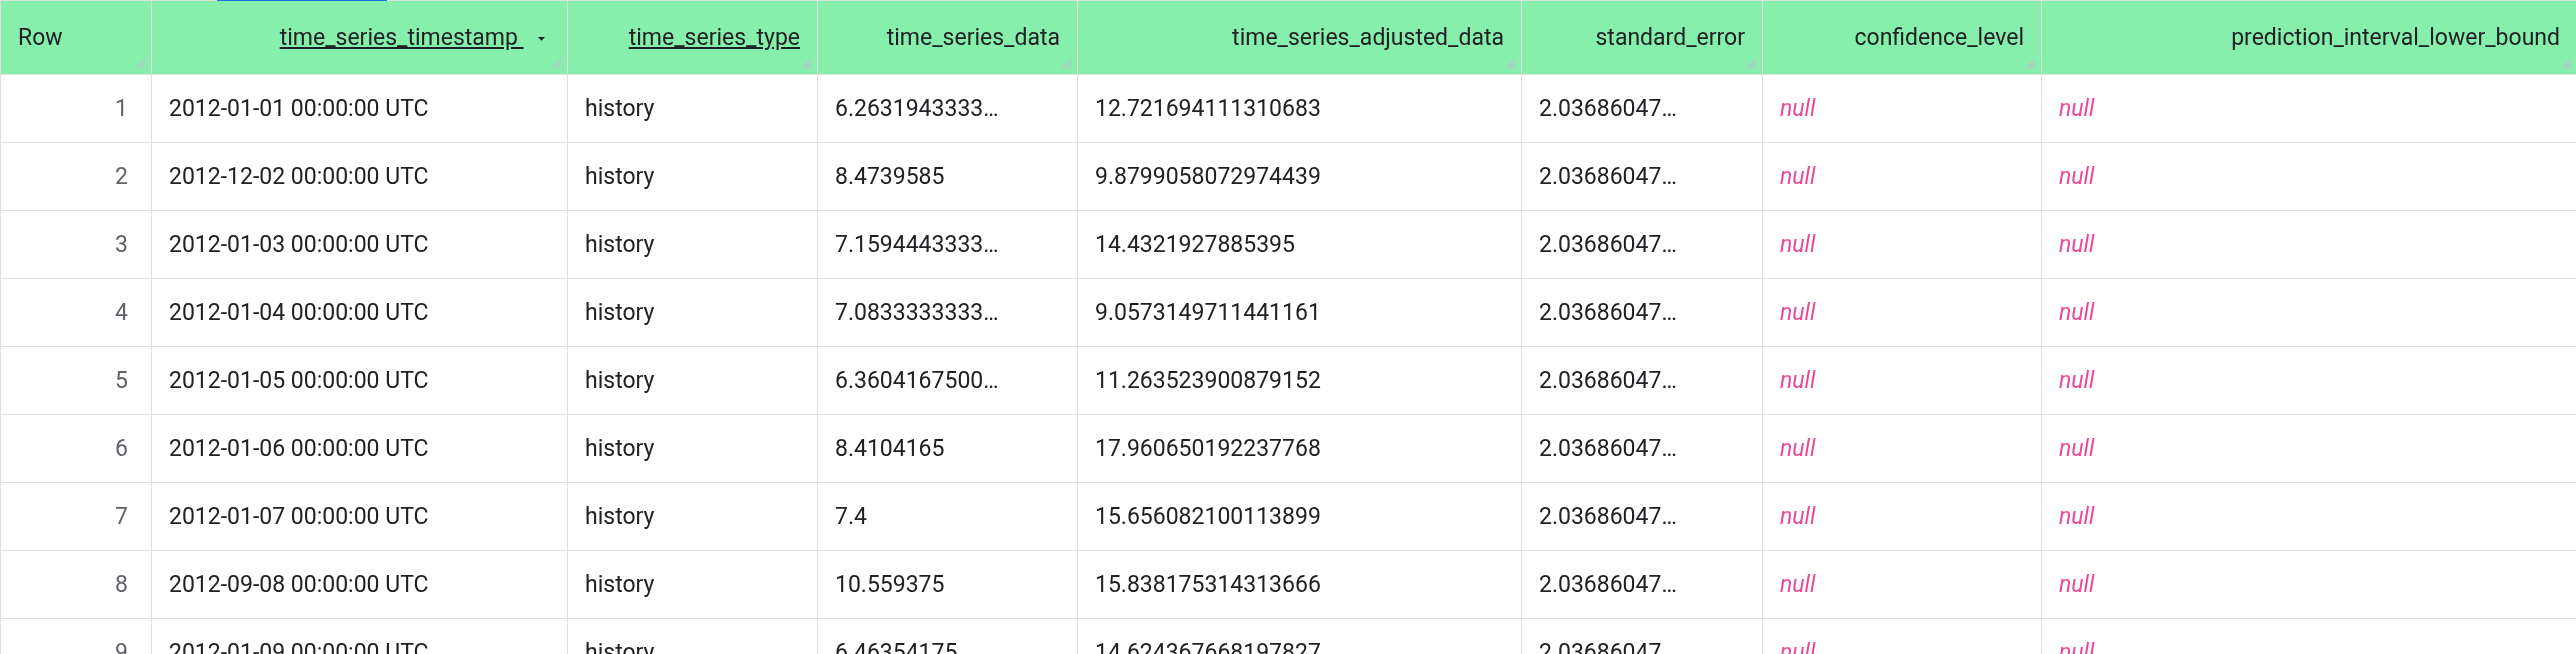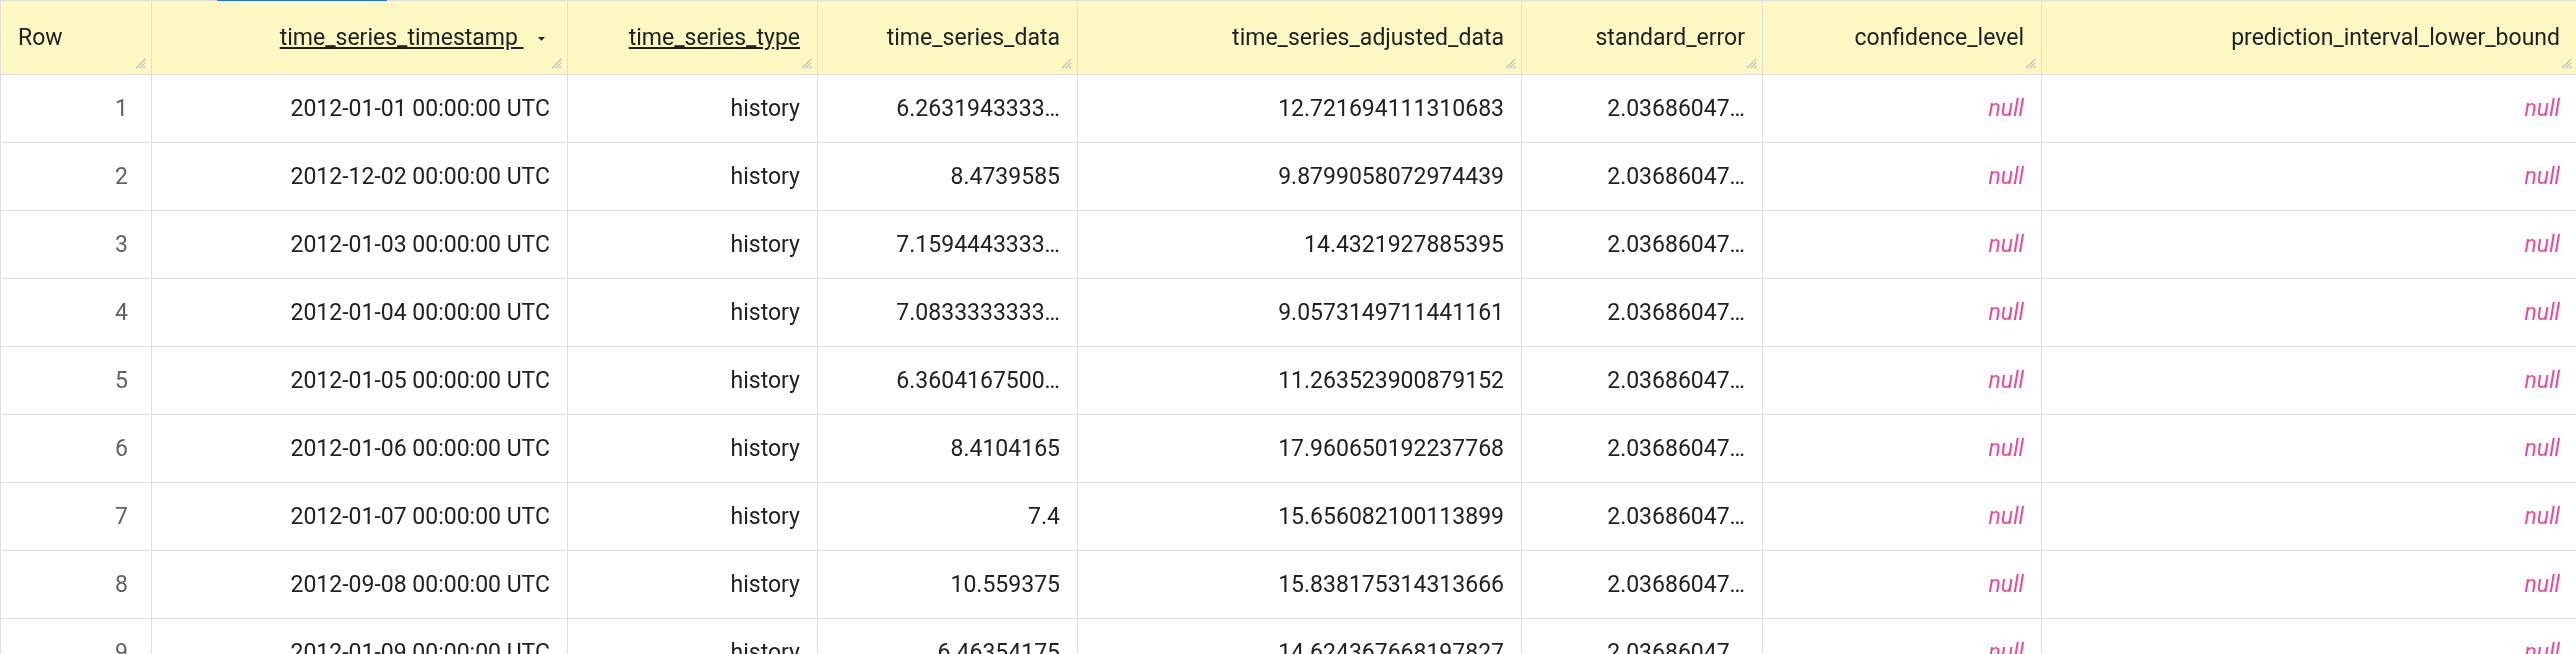--- a/index.html
+++ b/index.html
@@ -23,38 +23,38 @@
     border: 0.9px solid #e0e0e0;
     padding: 0 17px;
     height: 68px;
     vertical-align: middle;
     white-space: nowrap;
     overflow: hidden;
     text-overflow: ellipsis;
     position: relative;
   }
   thead th {
-    background: #fef9c3;
+    background: #86efac;
     font-weight: 400;
     color: #202124;
     text-align: left;
     height: 74px;
   }
   thead th.rownum { text-align: left; }
   thead th.right { text-align: right; }
   thead th.left { text-align: right; text-decoration: underline; }
   tbody td.rownum {
     color: #5f6368;
     text-align: right;
     padding-right: 23px;
   }
   tbody tr:nth-child(odd) { background: #ffffff; }
   tbody tr:nth-child(even) { background: #ffffff; }
-  td.text-left { text-align: right; }
-  td.text-right { text-align: right; }
+  td.text-left { text-align: left; }
+  td.text-right { text-align: left; }
   .null {
     color: #ec4899;
     font-style: italic;
   }
   .sort-icon {
     display: inline-block;
     margin-left: 9.4px;
     vertical-align: middle;
   }
   .sort-icon svg { display: block; }

